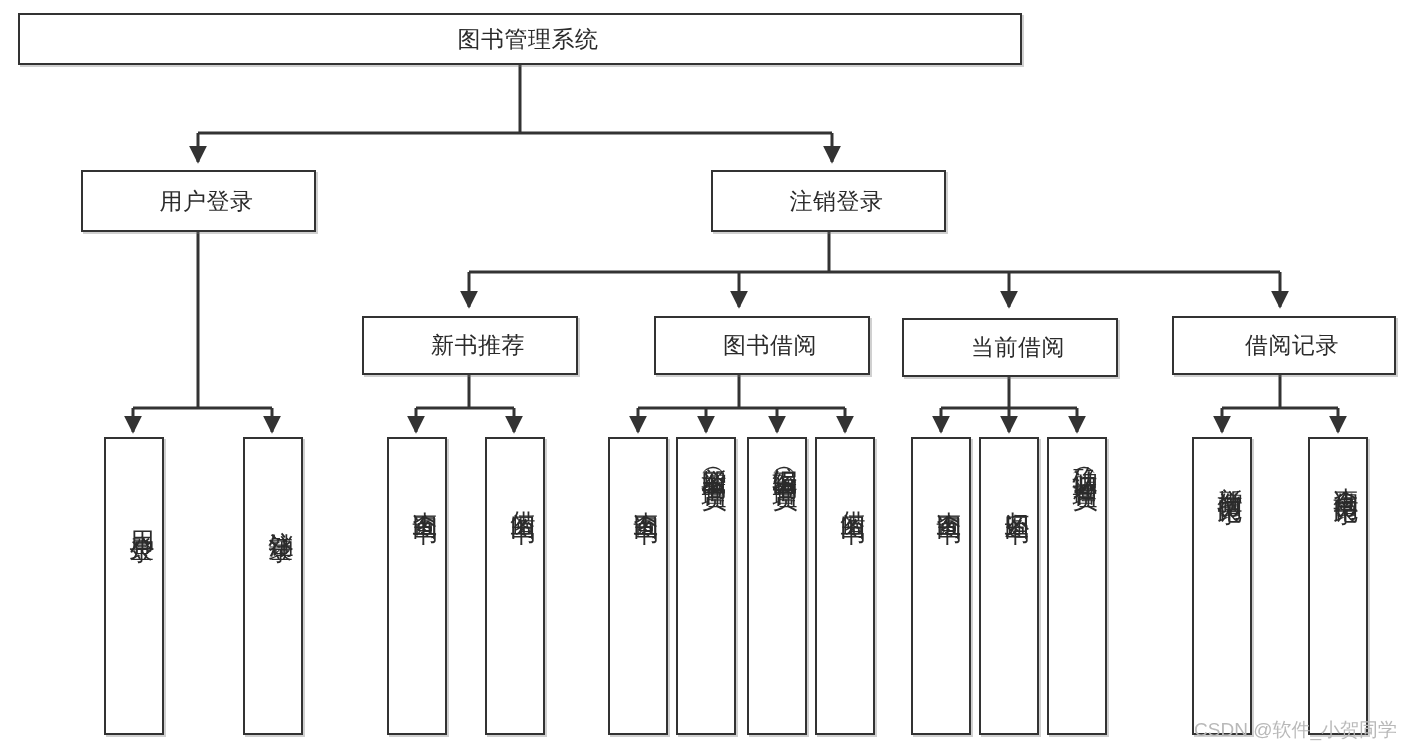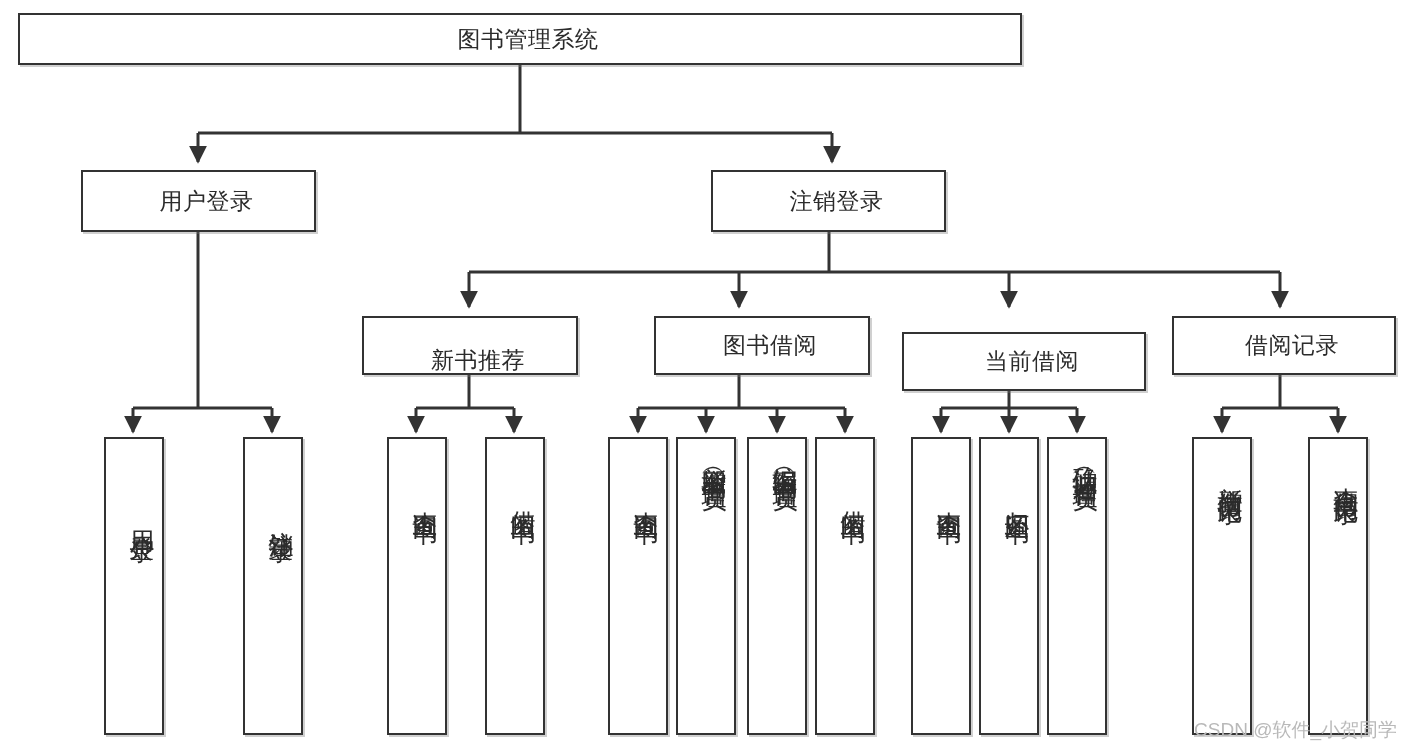--- a/index.html
+++ b/index.html
@@ -137,27 +137,27 @@
     <span class="lbl">图书管理系统</span>
   </div>
 
   <div class="node horiz" style="left:81px; top:170px; width:235px; height:62px;">
     <span class="lbl">用户登录</span>
   </div>
   <div class="node horiz" style="left:711px; top:170px; width:235px; height:62px;">
     <span class="lbl">注销登录</span>
   </div>
 
-  <div class="node horiz" style="left:362px; top:316px; width:216px; height:59px;align-items:flex-end;">
+  <div class="node horiz" style="left:362px; top:316px; width:216px; height:59px;">
     <span class="lbl">新书推荐</span>
   </div>
   <div class="node horiz" style="left:632px; top:316px; width:216px; height:59px;margin-left:22px;">
     <span class="lbl">图书借阅</span>
   </div>
-  <div class="node horiz" style="left:902px; top:332px; width:244px; height:59px;">
+  <div class="node horiz" style="left:902px; top:318px; width:216px; height:59px;">
     <span class="lbl">当前借阅</span>
   </div>
   <div class="node horiz" style="left:1172px; top:316px; width:224px; height:59px;">
     <span class="lbl">借阅记录</span>
   </div>
 
   <div class="node vert pad-lo" style="left:104px; top:437px; width:60px; height:298px;">
     <span class="lbl">用户登录</span>
   </div>
   <div class="node vert pad-lo" style="left:243px; top:437px; width:60px; height:298px;">

